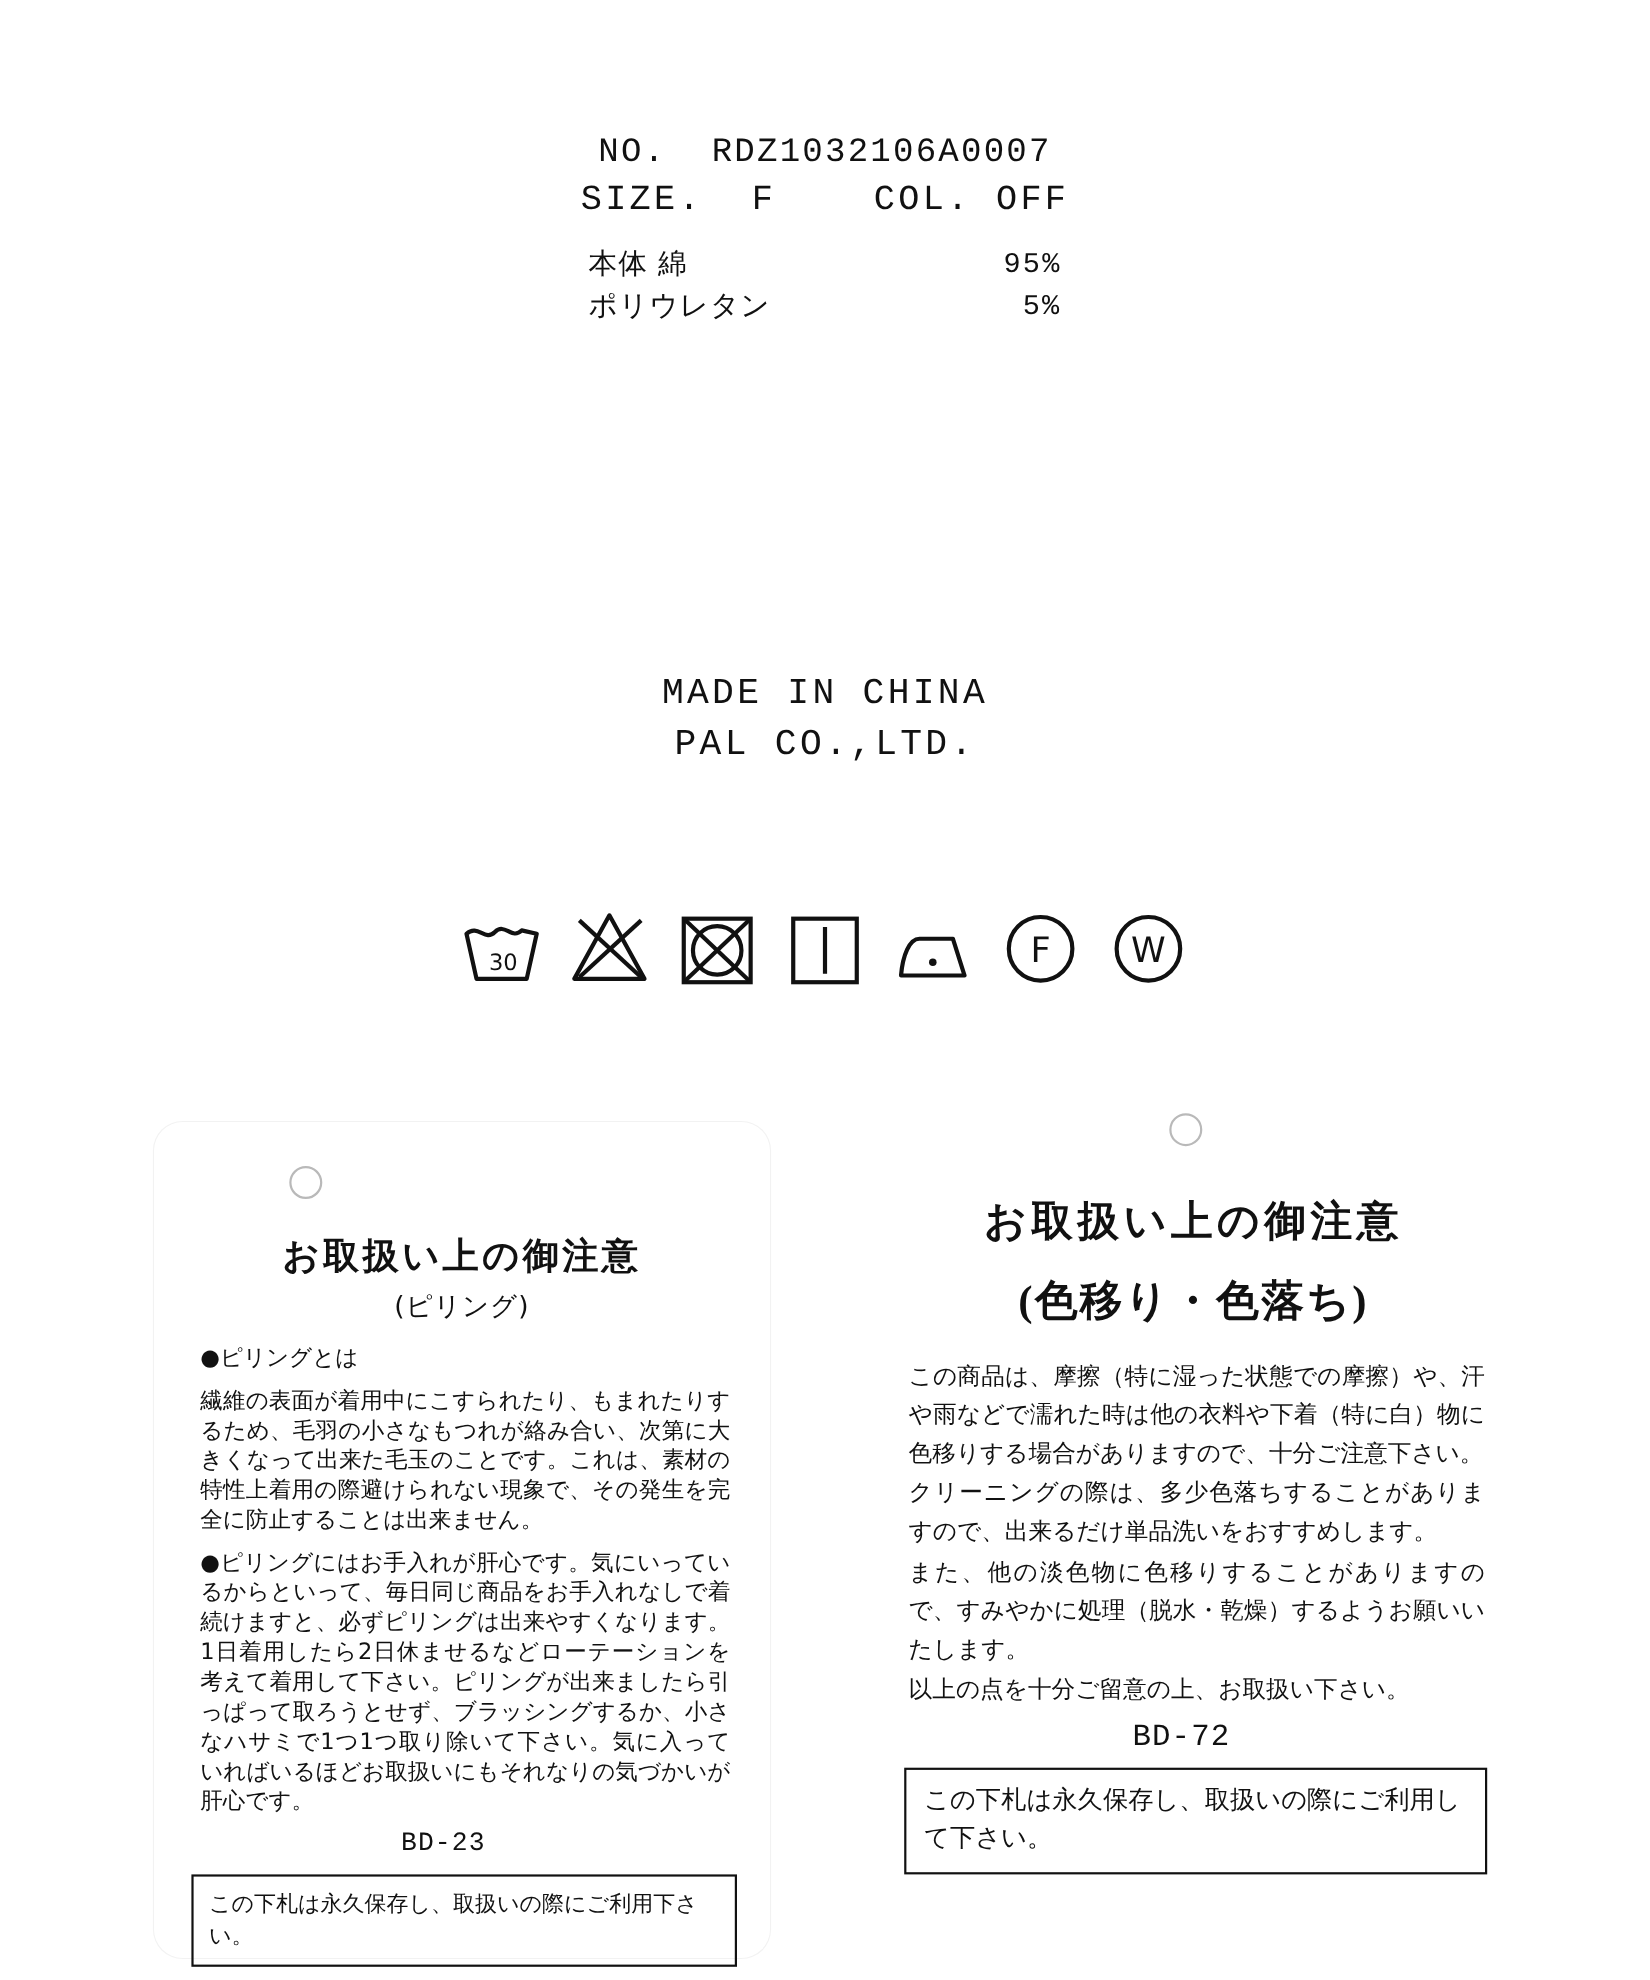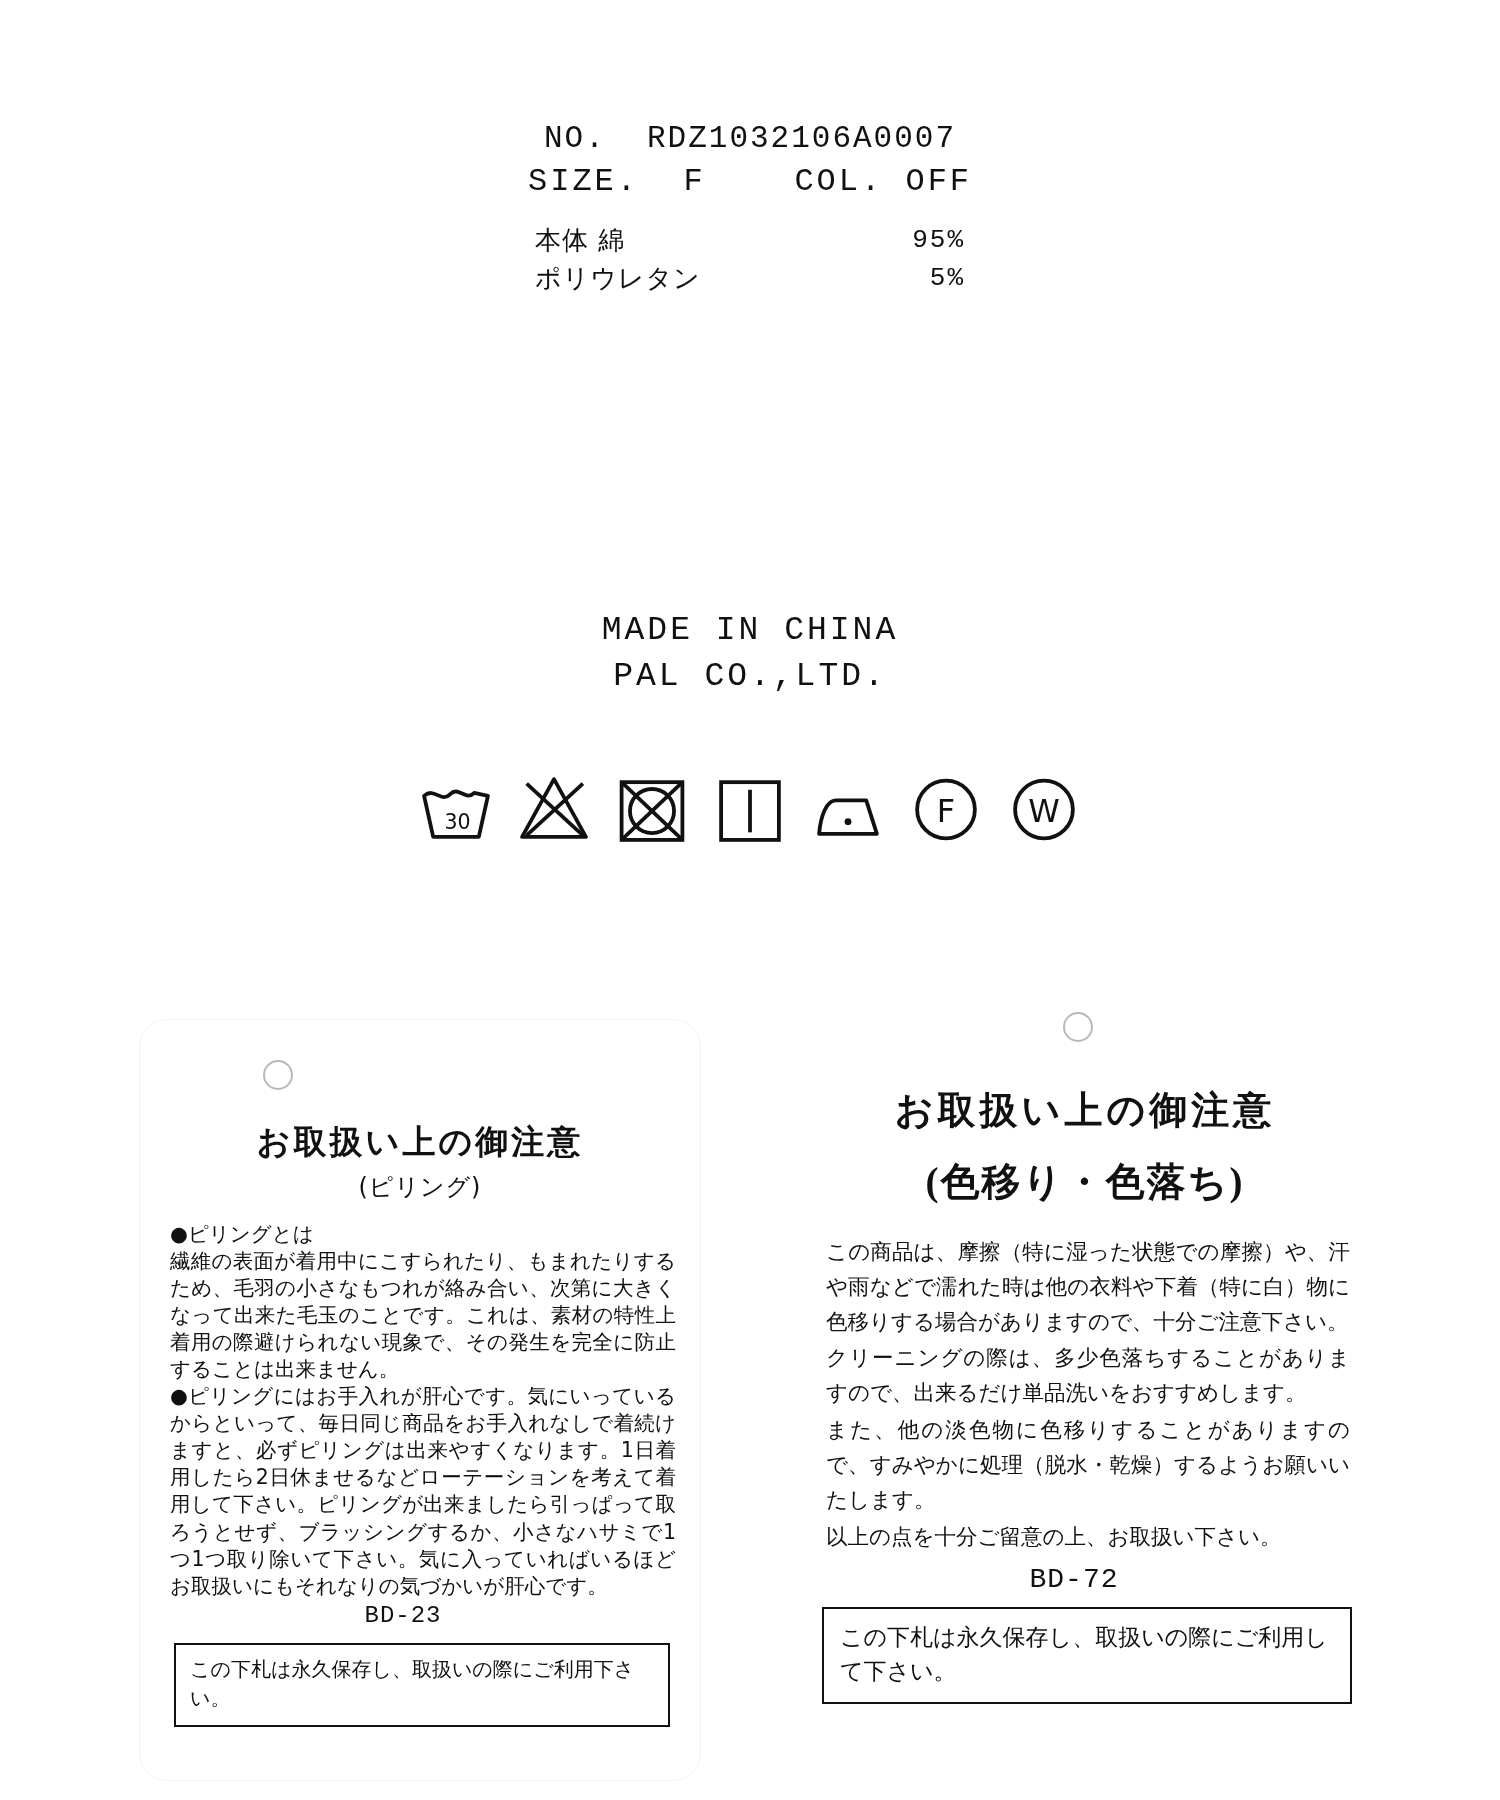--- a/index.html
+++ b/index.html
@@ -74,21 +74,21 @@
     font-size: 33px;
     letter-spacing: 3px;
     line-height: 1.38;
     color: #111;
     white-space: pre;
   }
 
   
   .symbols {
     position: absolute;
-    top: 770px;
+    top: 823px;
     left: 0;
     width: 1500px;
     display: flex;
     justify-content: center;
     align-items: flex-end;
     gap: 22px;
   }
   .sym {
     width: 76px;
     height: 76px;
@@ -160,21 +160,21 @@
   }
 
   .body-left {
     margin: 18px 24px 0 30px;
     font-family: "DejaVu Sans", sans-serif;
     font-size: 20.5px;
     line-height: 1.32;
     color: #111;
     text-align: justify;
   }
-  .body-left p { margin: 0; }
+  .body-left p { margin: 12px; }
 
   .body-right {
     margin: 26px 20px 0 26px;
     font-family: "DejaVu Sans", sans-serif;
     font-size: 21.5px;
     line-height: 1.62;
     color: #111;
     text-align: justify;
   }
   .body-right p { margin: 0 0 2px 0; }

